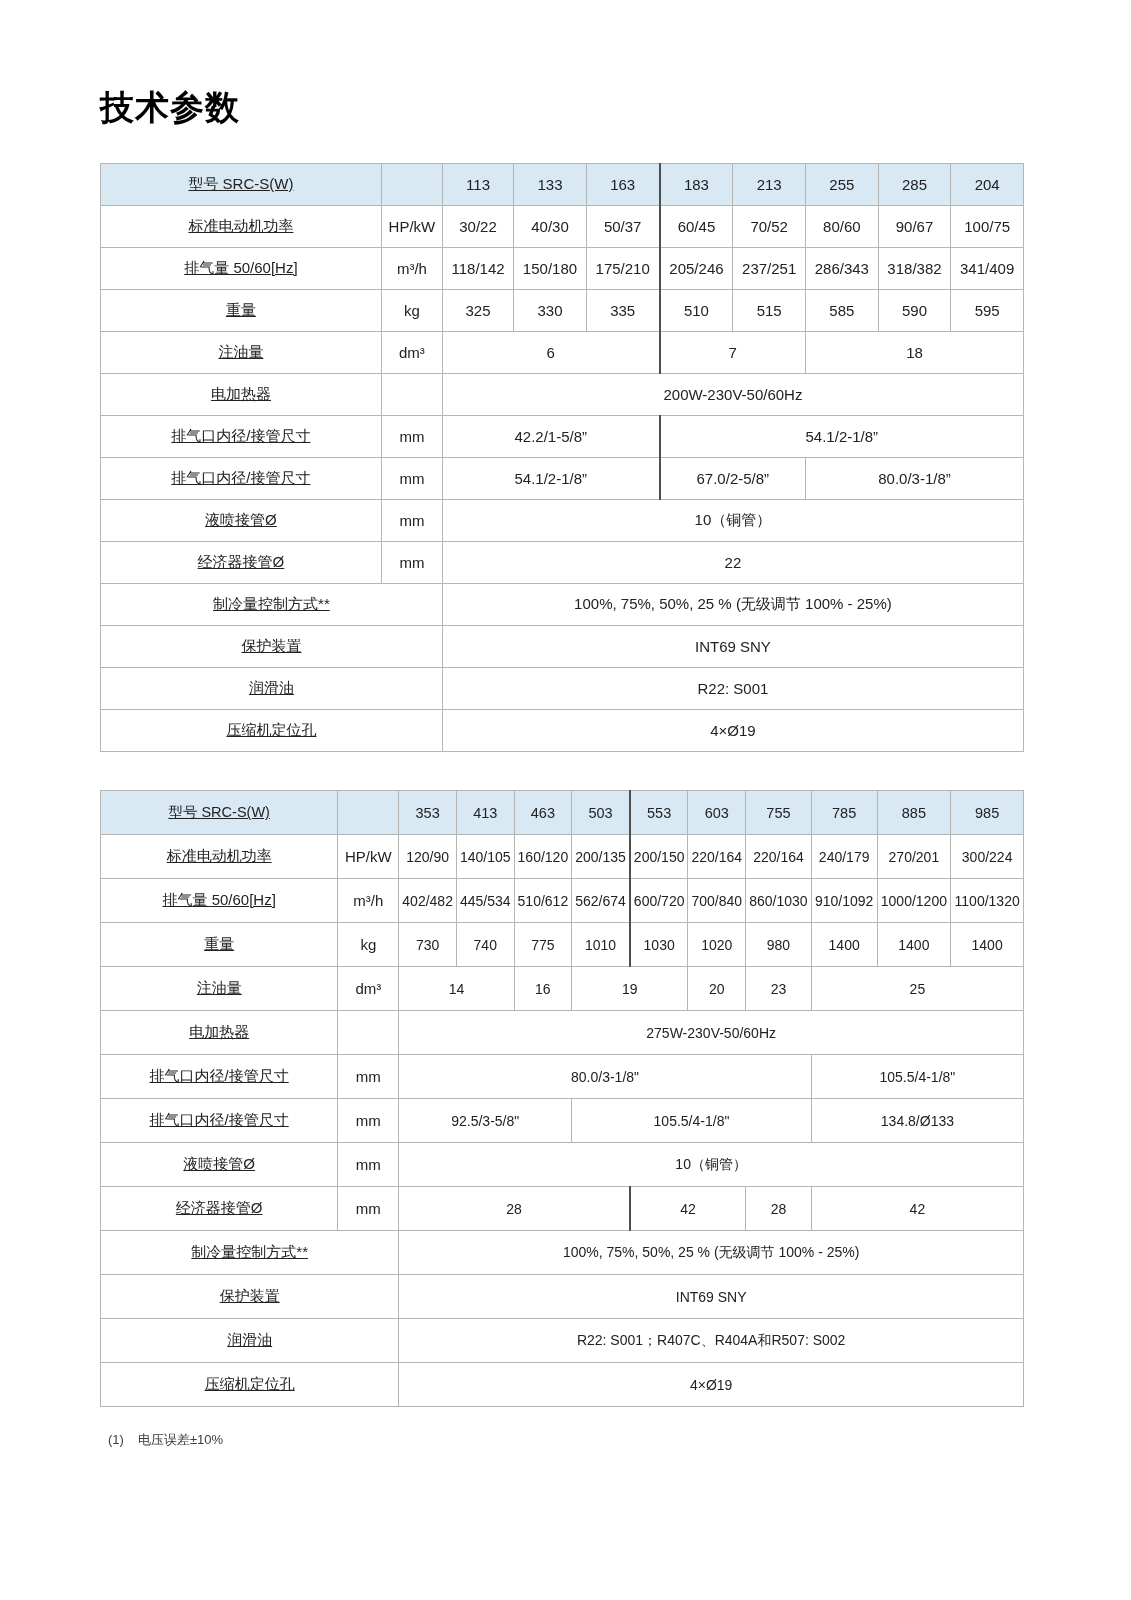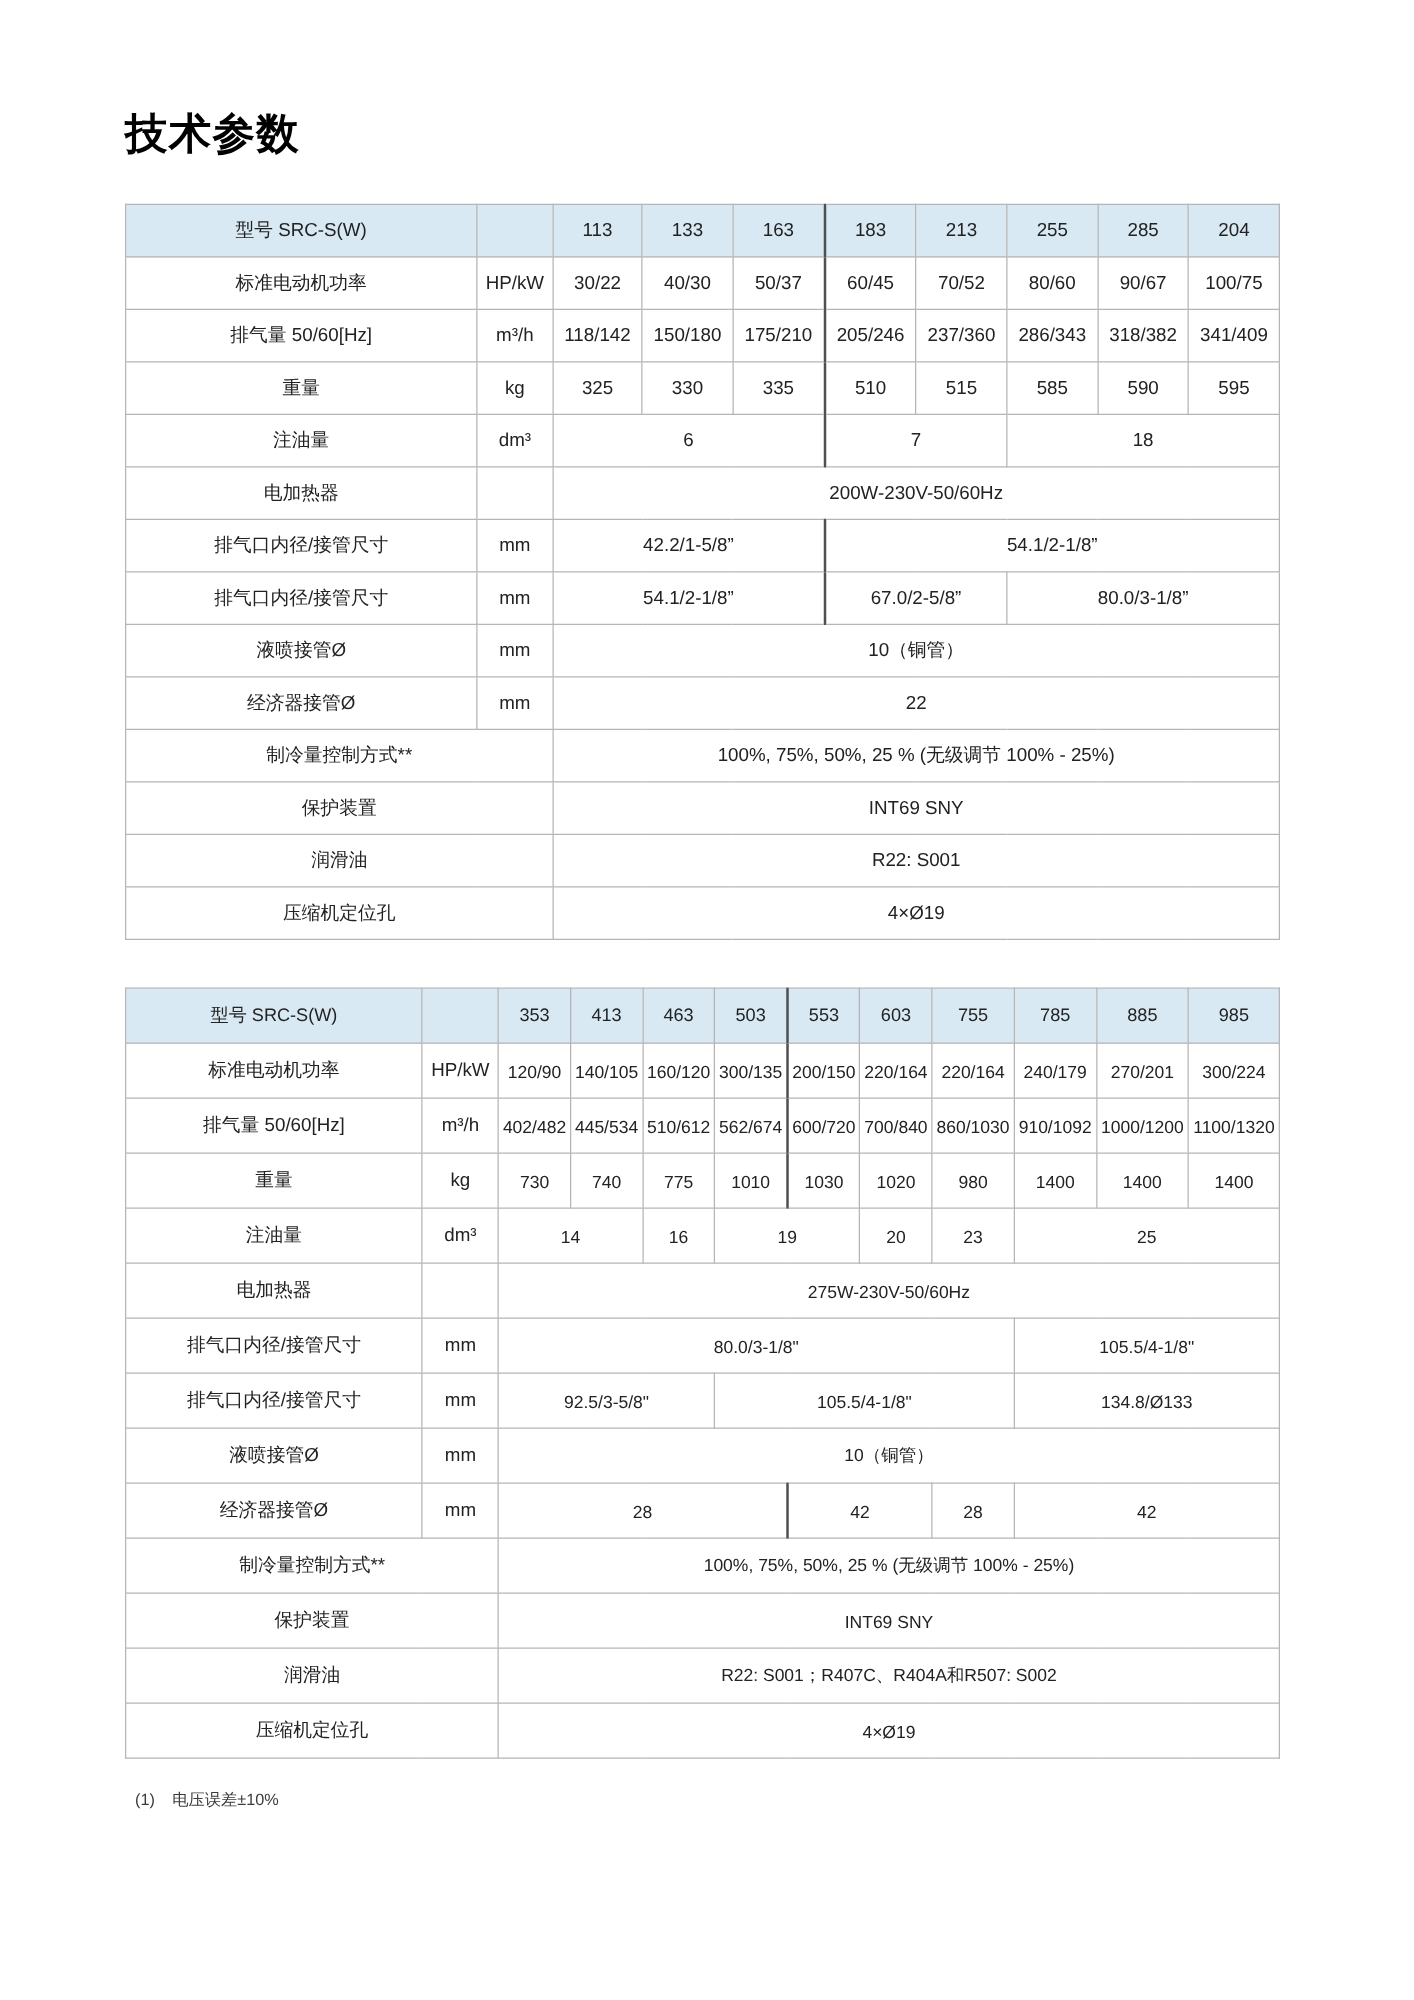--- a/index.html
+++ b/index.html
@@ -22,21 +22,21 @@
   .spec-table th,.spec-table td{
     border:1px solid #b5b5b5;text-align:center;vertical-align:middle;
     font-weight:400;font-size:15px;padding:0 2px;white-space:nowrap;
     color:#222;
   }
   .spec-table thead th{background:#d8e9f4;}
   .t1 th,.t1 td{height:41px;}
   .t2 th,.t2 td{height:43px;}
   .t2 tbody td.value-cell{font-size:14px;}
   .t2 thead th{font-size:14.5px;}
-  .label-col{min-width:224px;}
+  .label-col{min-width:224px;text-decoration:underline;}
   .unit-col{width:56px;min-width:56px;}
   .dark-r{border-right:2px solid #4f4f4f !important;}
   .footnote{
     margin:24px 0 0 0;padding-left:8px;font-size:13px;color:#3c3c3c;
   }
   .footnote .marker{margin-right:14px;}
 </style>
 </head>
 <body>
 
@@ -72,21 +72,21 @@
             <td class="value-cell">90/67</td>
             <td class="value-cell">100/75</td>
           </tr>
           <tr>
             <th class="label-col">排气量 50/60[Hz]</th>
             <td class="unit-col">m³/h</td>
             <td class="value-cell">118/142</td>
             <td class="value-cell">150/180</td>
             <td class="value-cell dark-r">175/210</td>
             <td class="value-cell">205/246</td>
-            <td class="value-cell">237/360</td>
+            <td class="value-cell">237/251</td>
             <td class="value-cell">286/343</td>
             <td class="value-cell">318/382</td>
             <td class="value-cell">341/409</td>
           </tr>
           <tr>
             <th class="label-col">重量</th>
             <td class="unit-col">kg</td>
             <td class="value-cell">325</td>
             <td class="value-cell">330</td>
             <td class="value-cell dark-r">335</td>
@@ -168,21 +168,21 @@
             <th>985</th>
           </tr>
         </thead>
         <tbody>
           <tr>
             <th class="label-col">标准电动机功率</th>
             <td class="unit-col">HP/kW</td>
             <td class="value-cell">120/90</td>
             <td class="value-cell">140/105</td>
             <td class="value-cell">160/120</td>
-            <td class="value-cell dark-r">300/135</td>
+            <td class="value-cell dark-r">200/135</td>
             <td class="value-cell">200/150</td>
             <td class="value-cell">220/164</td>
             <td class="value-cell">220/164</td>
             <td class="value-cell">240/179</td>
             <td class="value-cell">270/201</td>
             <td class="value-cell">300/224</td>
           </tr>
           <tr>
             <th class="label-col">排气量 50/60[Hz]</th>
             <td class="unit-col">m³/h</td>

